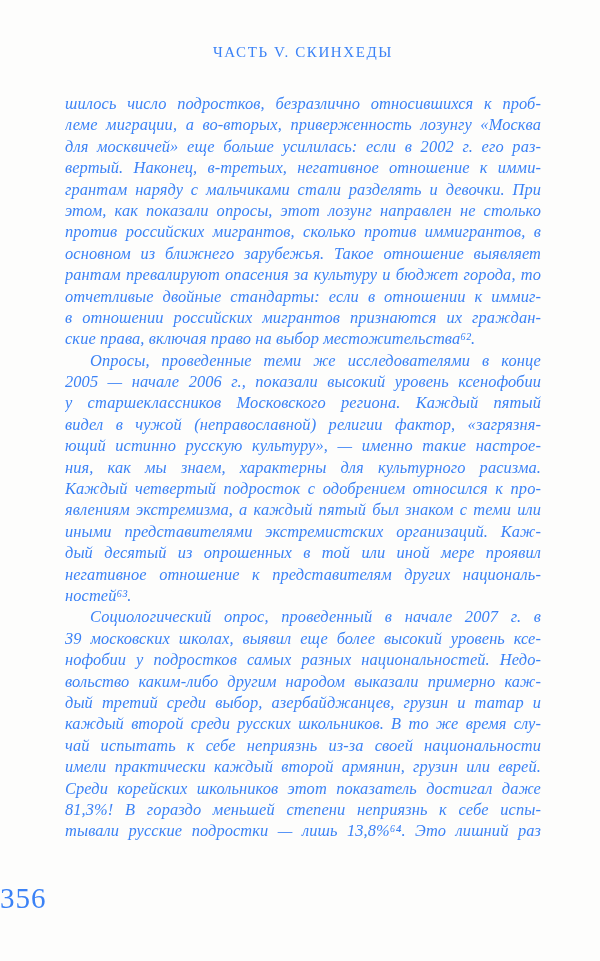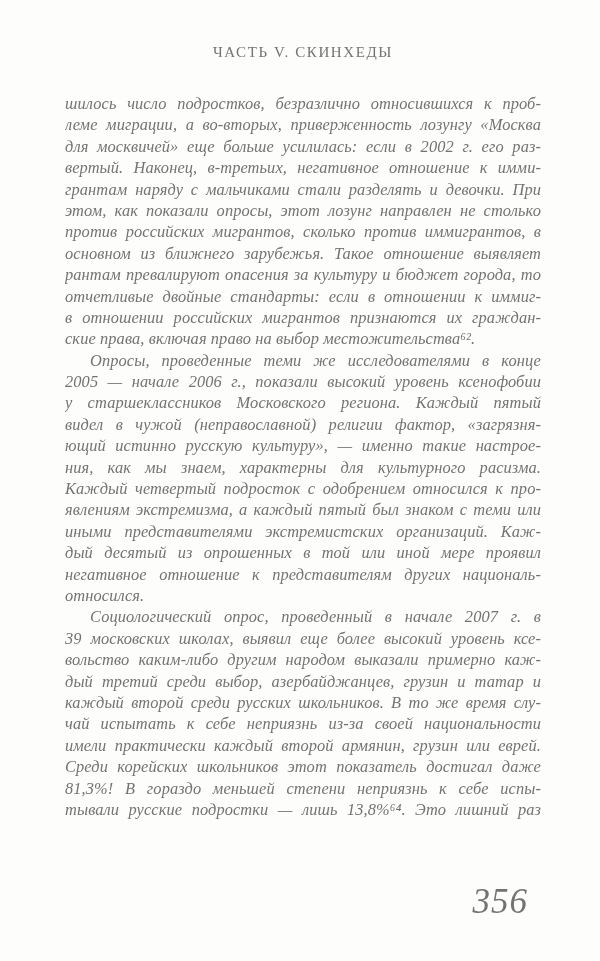--- a/index.html
+++ b/index.html
@@ -6,21 +6,21 @@
     margin: 0;
     padding: 0;
     background: #ffffff;
   }
   .page {
     position: relative;
     width: 600px;
     height: 961px;
     background: #fdfdfc;
     font-family: "Liberation Serif", "DejaVu Serif", serif;
-    color: #737373;
+    color: #3b82f6;
     overflow: hidden;
   }
   .running-head {
     position: absolute;
     top: 44px;
     left: 65px;
     width: 476px;
     text-align: center;
     font-size: 15px;
     letter-spacing: 1.6px;
@@ -45,24 +45,23 @@
     text-align-last: justify;
   }
   .line.ind {
     text-indent: 25px;
   }
   .page-number {
     position: absolute;
     top: 882px;
     left: 0;
     width: 528px;
-    text-align: right;
-    font-size: 35px;
+    text-align: left;
+    font-size: 29px;
     letter-spacing: 1px;
-    font-style: italic;
   }
 </style>
 </head>
 <body>
 
 <div class="page">
   <div class="running-head">ЧАСТЬ V. СКИНХЕДЫ</div>
 
   <div class="body-text">
       <div class="line j">шилось число подростков, безразлично относившихся к проб-</div>
@@ -81,23 +80,24 @@
       <div class="line j">2005 — начале 2006 г., показали высокий уровень ксенофобии</div>
       <div class="line j">у старшеклассников Московского региона. Каждый пятый</div>
       <div class="line j">видел в чужой (неправославной) религии фактор, «загрязня-</div>
       <div class="line j">ющий истинно русскую культуру», — именно такие настрое-</div>
       <div class="line j">ния, как мы знаем, характерны для культурного расизма.</div>
       <div class="line j">Каждый четвертый подросток с одобрением относился к про-</div>
       <div class="line j">явлениям экстремизма, а каждый пятый был знаком с теми или</div>
       <div class="line j">иными представителями экстремистских организаций. Каж-</div>
       <div class="line j">дый десятый из опрошенных в той или иной мере проявил</div>
       <div class="line j">негативное отношение к представителям других националь-</div>
-      <div class="line">относился.</div>
+      <div class="line">ностей⁶³.</div>
       <div class="line j ind">Социологический опрос, проведенный в начале 2007 г. в</div>
       <div class="line j">39 московских школах, выявил еще более высокий уровень ксе-</div>
+      <div class="line j">нофобии у подростков самых разных национальностей. Недо-</div>
       <div class="line j">вольство каким-либо другим народом выказали примерно каж-</div>
       <div class="line j">дый третий среди выбор, азербайджанцев, грузин и татар и</div>
       <div class="line j">каждый второй среди русских школьников. В то же время слу-</div>
       <div class="line j">чай испытать к себе неприязнь из-за своей национальности</div>
       <div class="line j">имели практически каждый второй армянин, грузин или еврей.</div>
       <div class="line j">Среди корейских школьников этот показатель достигал даже</div>
       <div class="line j">81,3%! В гораздо меньшей степени неприязнь к себе испы-</div>
       <div class="line j">тывали русские подростки — лишь 13,8%⁶⁴. Это лишний раз</div>
     </div>
 

